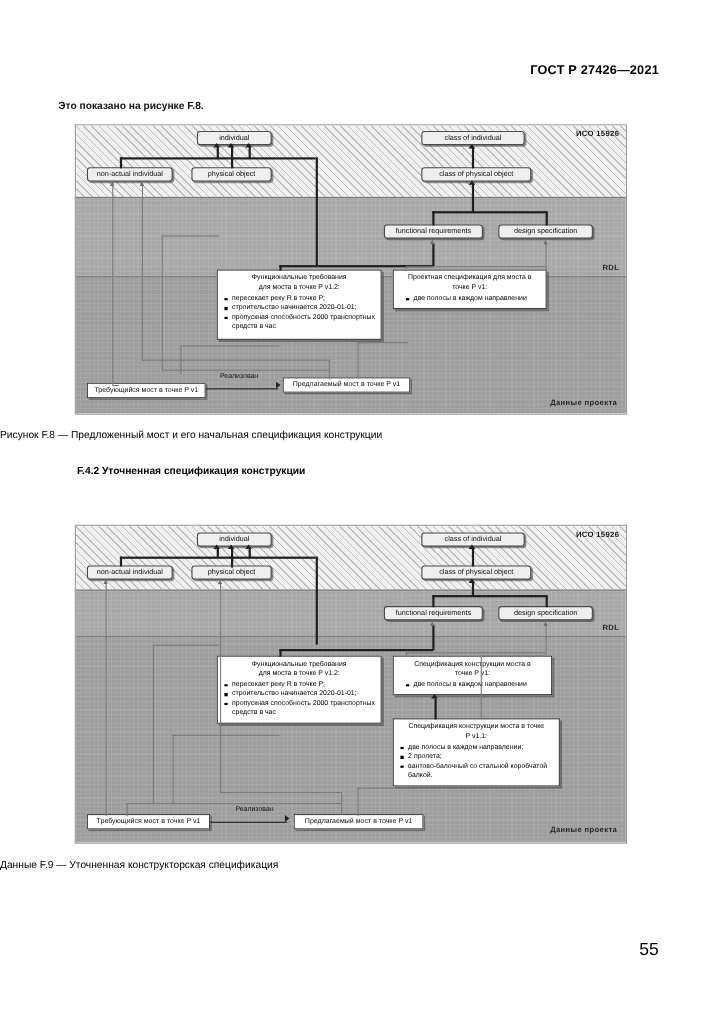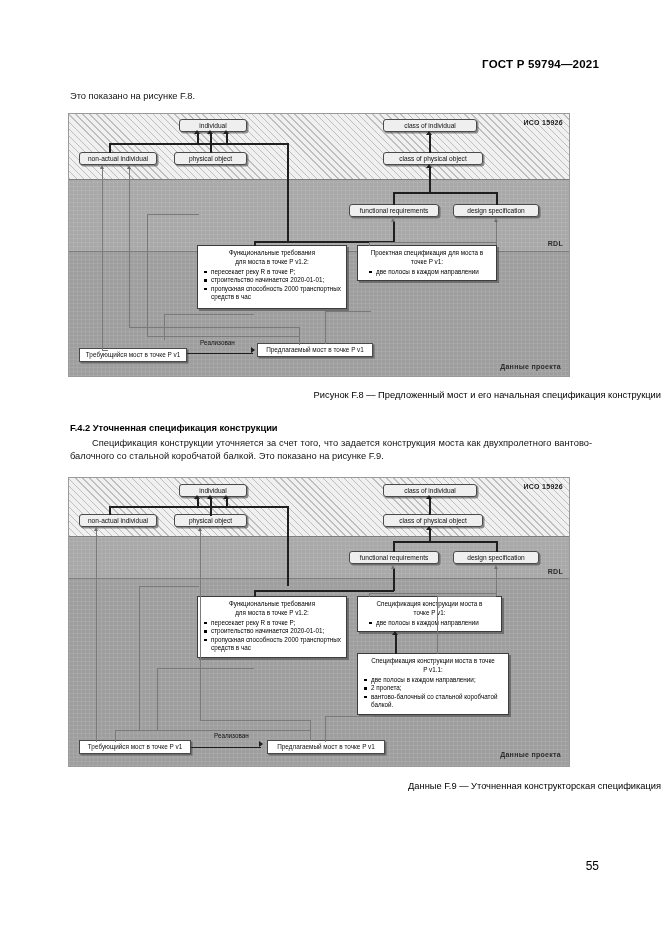--- a/index.html
+++ b/index.html
@@ -9,30 +9,30 @@
     color:#000;position:relative;overflow:hidden;
   }
   .page{position:relative;width:661px;height:935px;}
 
   
   .doc-header{
     position:absolute;left:0;right:62px;top:58px;
     text-align:right;font-size:11.5px;font-weight:bold;letter-spacing:.2px;
   }
   .page-number{
-    position:absolute;right:62px;bottom:62px;font-size:12px;
+    position:absolute;right:62px;bottom:62px;font-size:16px;
   }
 
   
   .ptext{
     position:absolute;font-size:9.3px;line-height:12.6px;color:#111;
   }
   .ptext.just{text-align:justify;}
   .fig-caption{
-    position:absolute;left:0;right:0;text-align:right;font-size:9.3px;
+    position:absolute;left:0;right:0;text-align:left;font-size:9.3px;
   }
   .sec-head{position:absolute;font-size:9.3px;font-weight:bold;}
 
   
   .figure{position:absolute;border:1px solid #9a9a9a;background:#fff;overflow:hidden;}
   .band{position:absolute;left:0;right:0;}
   
   .band-iso{
     top:0;
     background-color:#f0f0f0;
@@ -104,23 +104,23 @@
     border-top:3px solid transparent;border-bottom:3px solid transparent;
     border-left:4.5px solid #1f1f1f;
   }
   .rel-label{position:absolute;font-size:6.3px;color:#111;}
 </style>
 </head>
 <body>
 
 <div class="page">
 
-  <div class="doc-header">ГОСТ Р 59794—2021</div>
-
-  <div class="ptext" style="left:70px;top:90px;width:300px;">Это показано на рисунке F.8.</div>
+  <div class="doc-header">ГОСТ Р 27426—2021</div>
+
+  <div class="ptext" style="left:53px;top:90px;width:300px;font-weight:bold;">Это показано на рисунке F.8.</div>
 
   <div class="figure" style="left:68px;top:113px;width:500px;height:262px;">
 
     <div class="band band-iso" style="height:65px;"></div>
     <div class="band band-rdl" style="top:65px;height:72px;"></div>
     <div class="band band-data" style="top:137px;height:125px;"></div>
     <div class="band-sep" style="top:65px;"></div>
     <div class="band-sep" style="top:137px;"></div>
 
     <div class="band-label iso-label" style="right:6px;top:5px;">ИСО 15926</div>
@@ -204,21 +204,20 @@
     <div class="ln thin h" style="left:95px;top:200px;width:90px;"></div>
     <div class="ln thin v" style="left:95px;top:200px;height:26px;"></div>
 
     <div class="ln thin v" style="left:256px;top:197px;height:33px;"></div>
     <div class="ln thin h" style="left:256px;top:197px;width:46px;"></div>
   </div>
 
   <div class="fig-caption" style="top:390px;">Рисунок F.8 — Предложенный мост и его начальная спецификация конструкции</div>
 
   <div class="sec-head" style="left:70px;top:423px;">F.4.2 Уточненная спецификация конструкции</div>
-  <div class="ptext just" style="left:70px;top:437px;width:522px;text-indent:22px;">Спецификация конструкции уточняется за счет того, что задается конструкция моста как двухпролетного вантово-балочного со стальной коробчатой балкой. Это показано на рисунке F.9.</div>
 
   <div class="figure" style="left:68px;top:477px;width:500px;height:288px;">
 
     <div class="band band-iso" style="height:58px;"></div>
     <div class="band band-rdl" style="top:58px;height:42px;"></div>
     <div class="band band-data" style="top:100px;height:188px;"></div>
     <div class="band-sep" style="top:58px;"></div>
     <div class="band-sep" style="top:100px;"></div>
 
     <div class="band-label iso-label" style="right:6px;top:5px;">ИСО 15926</div>

